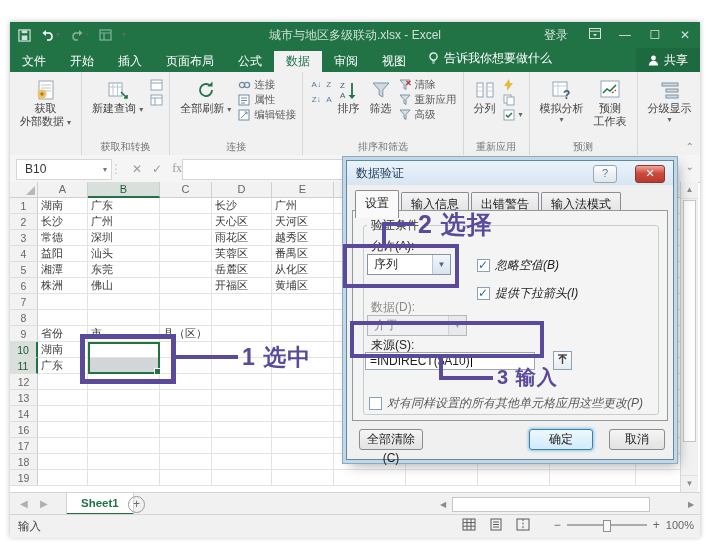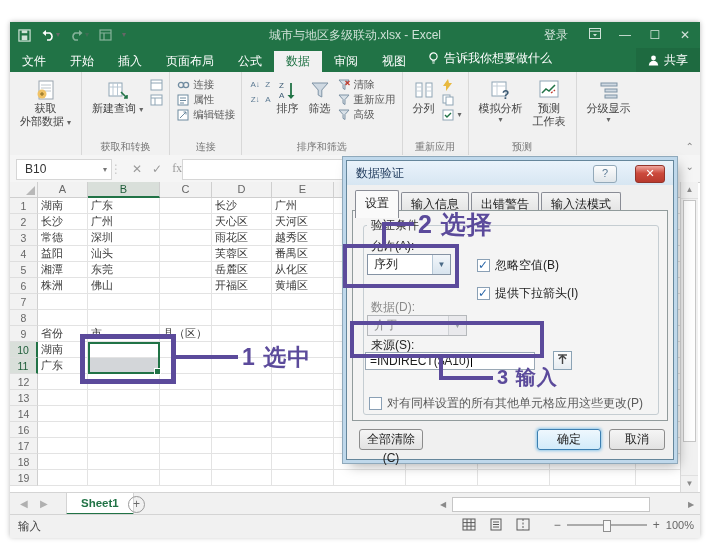--- a/index.html
+++ b/index.html
@@ -112,21 +112,21 @@
   .groupbox{position:absolute;left:10px;top:14px;width:294px;height:188px;border:1px solid #c5cdd2;border-radius:3px;}
   .gb-label{position:absolute;left:14px;top:6px;background:#f4f4f4;padding:0 4px;font-size:12px;color:#333;}
   .dlbl{position:absolute;font-size:12px;color:#1e1e1e;}
   .dlbl.dis{color:#8a8a8a;}
   .combo{position:absolute;height:21px;background:#fff;border:1px solid #8593a4;box-sizing:border-box;
          font-size:12px;line-height:19px;padding-left:6px;}
   .combo .co-arrow{position:absolute;right:0;top:0;bottom:0;width:17px;background:linear-gradient(#f2f6fa,#d8e4ee);
                    border-left:1px solid #b5c7d6;text-align:center;font-size:8px;color:#4a6a86;line-height:19px;}
   .combo.dis{background:#f0f0f3;border-color:#b5b8bb;color:#8a8a8a;}
   .combo.dis .co-arrow{background:#e9e9ec;border-left-color:#cfd2d6;color:#9aa0a6;}
-  .cbrow{position:absolute;display:flex;align-items:center;gap:5px;font-size:12px;color:#1e1e1e;}
+  .cbrow{position:absolute;display:flex;align-items:center;gap:5px;font-size:12px;color:#1e1e1e;font-style:italic;}
   .cb{width:13px;height:13px;background:#fff;border:1px solid #8aa0b5;box-sizing:border-box;position:relative;flex:none;}
   .cb.on:after{content:"✓";position:absolute;left:0px;top:-2px;font-size:12px;font-weight:bold;color:#2a66a8;}
   .txtbox{position:absolute;background:#fff;border:1px solid #9aa8b5;box-sizing:border-box;font-size:12px;
           line-height:16px;padding-left:4px;white-space:nowrap;}
   .cursorbar{display:inline-block;width:1px;height:12px;background:#000;vertical-align:-2px;margin-left:1px;}
   .rangebtn{position:absolute;width:19px;height:19px;background:linear-gradient(#fdfdfd,#e6ecf1);
             border:1px solid #8ba3b5;box-sizing:border-box;text-align:center;line-height:16px;font-size:11px;color:#444;}
   .w7btn{position:absolute;height:21px;background:linear-gradient(#f5f5f5,#e2e2e2);border:1px solid #8c8c8c;
          border-radius:3px;font-size:12px;text-align:center;line-height:19px;box-sizing:border-box;color:#222;}
   .w7btn.def{border-color:#3c7fb1;box-shadow:0 0 3px 1px #8ec7ea;background:linear-gradient(#eef7fd,#d2ebfa);}
@@ -268,20 +268,29 @@
                   </svg>
                 </span>
               </span>
         </div>
       </div>
       <div class="rlabel">获取和转换</div>
     </div>
 
     <div class="rgroup">
       <div class="rbody">
+        <div class="bigbtn">
+          <span class="bicon">
+            <svg width="20" height="20" viewBox="0 0 20 20">
+                  <path d="M16 10 a6 6 0 1 1-2.2-4.6" fill="none" stroke="#217346" stroke-width="1.8"></path>
+                  <path d="M16.5 1.5 v5 h-5z" fill="#217346"></path>
+                </svg>
+          </span>
+          <span><span>全部刷新</span> <span class="caret">▾</span></span>
+        </div>
         <div class="minicol">
           <span class="minibtn">
                 <span class="mico">
                   <svg width="13" height="12" viewBox="0 0 13 12">
                     <circle cx="4" cy="6" r="2.6" fill="none" stroke="#6f8ba0" stroke-width="1.3"></circle>
                     <circle cx="9" cy="6" r="2.6" fill="none" stroke="#6f8ba0" stroke-width="1.3"></circle>
                   </svg>
                 </span>
                 <span>连接</span>
               </span>
@@ -826,21 +835,21 @@
               <path d="M1 1 h9" stroke="#444" stroke-width="1.4"></path>
             </svg>
       </span>
 
       <span class="cbrow" style="left:16px;top:184px;">
         <span class="cb"></span>
         <span style="color:#5a5a5a;">对有同样设置的所有其他单元格应用这些更改(P)</span>
       </span>
     </div>
     <span class="w7btn" style="left:12px;top:268px;width:64px;">全部清除(C)</span>
-    <span class="w7btn def" style="left:190px;top:268px;width:64px;">确定</span>
+    <span class="w7btn def" style="left:182px;top:268px;width:64px;">确定</span>
     <span class="w7btn" style="left:262px;top:268px;width:56px;">取消</span>
   </div>
 
   <div class="ann ann-rect thick" style="left:70px;top:312px;width:96px;height:50px;"></div>
   <div class="ann ann-line" style="left:166px;top:333px;width:62px;height:4px;"></div>
   <div class="ann ann-text" style="left:232px;top:320px;">1 选中</div>
 
   <div class="ann ann-rect" style="left:333px;top:222px;width:116px;height:44px;"></div>
   <div class="ann ann-line" style="left:372px;top:200px;width:4px;height:24px;"></div>
   <div class="ann ann-line" style="left:372px;top:200px;width:32px;height:4px;"></div>

